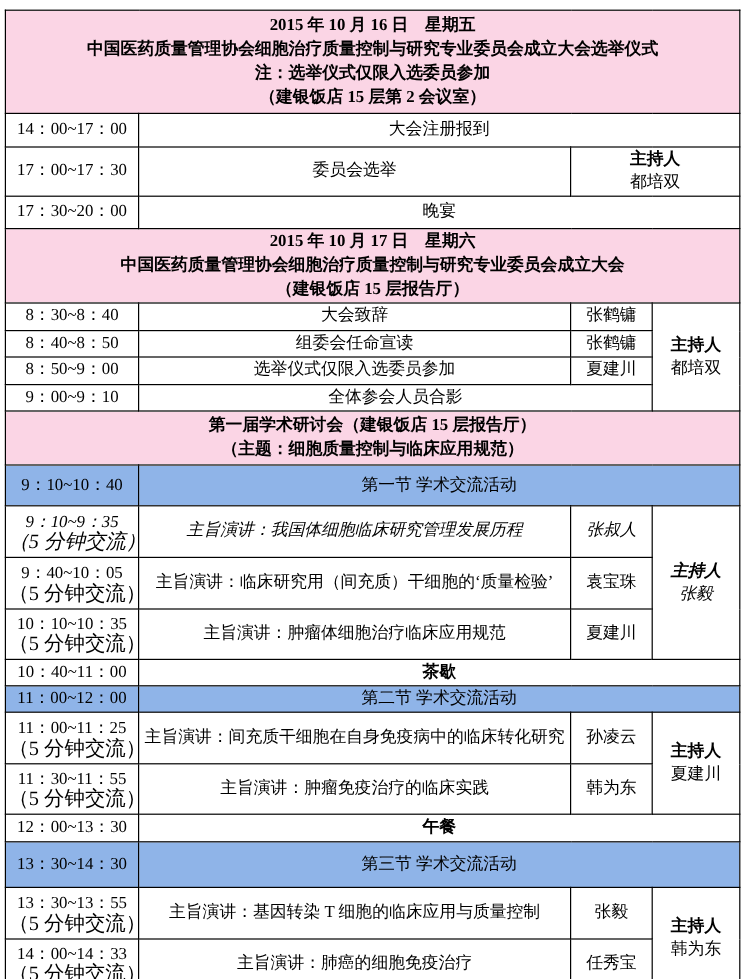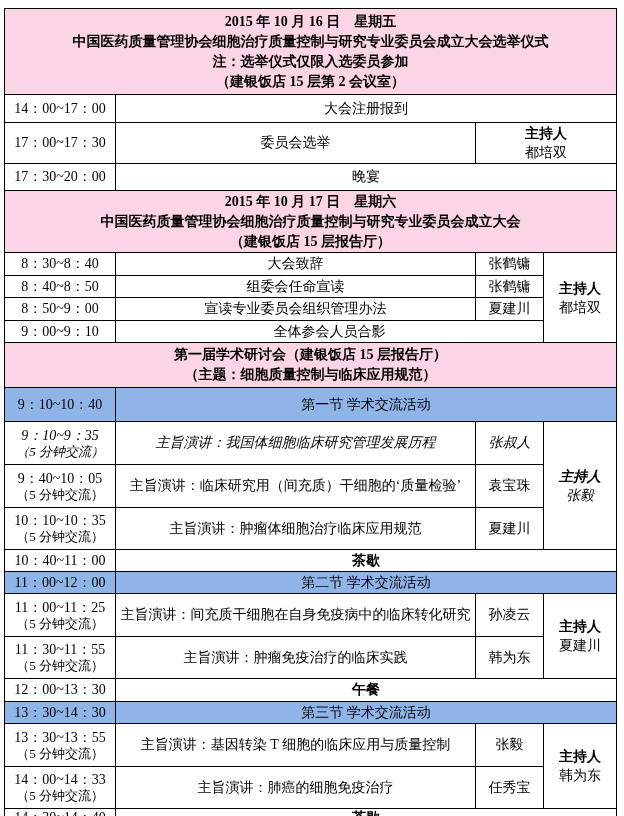--- a/index.html
+++ b/index.html
@@ -24,21 +24,21 @@
     vertical-align:middle;
     font-size:14px;
     line-height:1.25;
     overflow:hidden;
   }
   tr.bg-pink td{background:var(--pink);}
   tr.bg-blue td{background:var(--blue);}
   .cell-banner{font-weight:bold;font-size:16px;}
   .banner-line{line-height:20px;white-space:nowrap;}
   .cell-time{font-size:14px;white-space:nowrap;}
-  .time-note{font-size:13px;line-height:16px;}
+  .time-note{font-size:17px;line-height:16px;}
   .time-main{line-height:17px;}
   .cell-event,.cell-talk,.cell-section{font-size:14px;white-space:nowrap;}
   .cell-event.bold{font-weight:bold;}
   .cell-host .host-label{font-weight:bold;line-height:19px;}
   .cell-host .host-name{line-height:19px;}
   .cell-speaker{font-size:14px;}
 </style>
 </head>
 <body style="--pink: #FBD5E5; --blue: #8FB4E8;">
 
@@ -90,21 +90,21 @@
           <div class="host-name">都培双</div>
         </td>
       </tr>
       <tr style="height: 22px;">
         <td class="cell-time">8：40~8：50</td>
         <td class="cell-event">组委会任命宣读</td>
         <td class="cell-speaker">张鹤镛</td>
       </tr>
       <tr style="height: 23px;">
         <td class="cell-time">8：50~9：00</td>
-        <td class="cell-event">宣读专业委员会组织管理办法</td>
+        <td class="cell-event">选举仪式仅限入选委员参加</td>
         <td class="cell-speaker">夏建川</td>
       </tr>
       <tr style="height: 22px;">
         <td class="cell-time">9：00~9：10</td>
         <td colspan="2" class="cell-event">全体参会人员合影</td>
       </tr>
       <tr class="bg-pink" style="height: 45px;">
         <td colspan="4" class="cell-banner">
           <div class="banner-line">第一届学术研讨会（建银饭店 15 层报告厅）</div>
           <div class="banner-line">（主题：细胞质量控制与临床应用规范）</div>
@@ -167,21 +167,21 @@
           <div class="time-main">11：30~11：55</div>
           <div class="time-note">（5 分钟交流）</div>
         </td>
         <td class="cell-talk">主旨演讲：肿瘤免疫治疗的临床实践</td>
         <td class="cell-speaker">韩为东</td>
       </tr>
       <tr style="height: 23px;">
         <td class="cell-time">12：00~13：30</td>
         <td colspan="3" class="cell-event bold">午餐</td>
       </tr>
-      <tr class="bg-blue" style="height: 22px;">
+      <tr class="bg-blue" style="height: 38px;">
         <td class="cell-time">13：30~14：30</td>
         <td colspan="3" class="cell-section">第三节 学术交流活动</td>
       </tr>
       <tr style="height: 43px;">
         <td class="cell-time">
           <div class="time-main">13：30~13：55</div>
           <div class="time-note">（5 分钟交流）</div>
         </td>
         <td class="cell-talk">主旨演讲：基因转染 T 细胞的临床应用与质量控制</td>
         <td class="cell-speaker">张毅</td>

